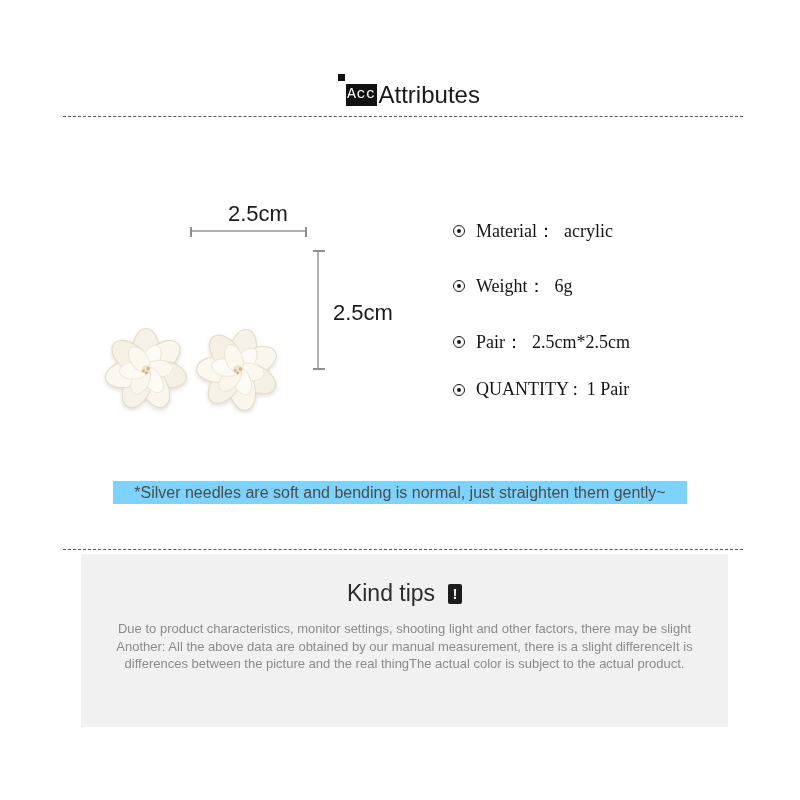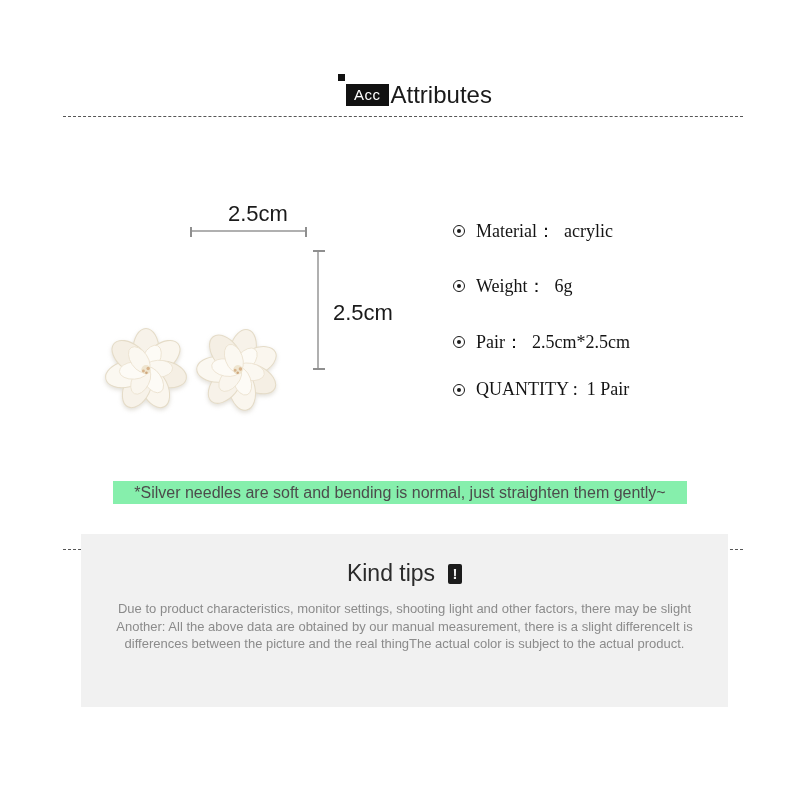--- a/index.html
+++ b/index.html
@@ -3,21 +3,21 @@
 <meta charset="utf-8">
 <style>
   * { margin:0; padding:0; box-sizing:border-box; }
   html,body { background:#ffffff; }
   body { font-family:"Liberation Sans","DejaVu Sans",sans-serif; }
   .page { position:relative; width:800px; height:800px; background:#ffffff; overflow:hidden; margin:0 auto; }
 
   
   .hdr { position:absolute; left:346px; top:82px; display:flex; align-items:flex-end; }
   .hdr-sq { position:absolute; left:-8px; top:-8px; width:7px; height:7px; background:#111; }
-  .hdr-badge { display:inline-block; background:#111; color:#fff; font-size:15px; line-height:22px; padding:0 8px; height:22px; margin-bottom:2px; letter-spacing:.5px; }
+  .hdr-badge { display:inline-block; background:#111; color:#fff; font-size:15px; line-height:22px; padding:0 1px; height:22px; margin-bottom:2px; letter-spacing:.5px;font-family:Liberation Mono, monospace; }
   .hdr-title { font-size:24px; font-weight:500; color:#1a1a1a; margin-left:2px; line-height:26px; }
 
   
   .dash { position:absolute; left:63px; width:680px; height:0; border-top:1px dashed #565656; }
   .dash1 { top:116px; }
   .dash2 { top:549px; }
 
   
   .m-label { position:absolute; font-size:22px; color:#1a1a1a; }
   .m-label.w { left:228px; top:201px; }
@@ -39,24 +39,24 @@
   .attrs { list-style:none; }
   .attr { position:absolute; left:453px; display:flex; align-items:center; white-space:nowrap;font-family:Liberation Serif, serif; }
   .attr.r1 { top:219px; } .attr.r2 { top:274px; } .attr.r3 { top:330px; } .attr.r4 { top:379px; }
   .dot-ic { width:12px; height:12px; border:1.4px solid #1a1a1a; border-radius:50%; margin-right:11px; position:relative; flex:none; }
   .dot-ic::after { content:""; position:absolute; left:50%; top:50%; width:4px; height:4px; margin:-2px 0 0 -2px; background:#1a1a1a; border-radius:50%; }
   .a-label { font-size:18px; color:#141414; }
   .a-value { font-size:18px; color:#141414; margin-left:9px; }
 
   
   .note-wrap { position:absolute; left:0; right:0; top:481px; text-align:center; }
-  .note { display:inline-block; background:#86efac; color:#4c4c4c; font-size:16px; line-height:23px; padding:0 21px; }
-
-  
-  .tips { position:absolute; left:81px; top:534px; width:647px; height:173px; background:#f1f1f1; }
+  .note { display:inline-block; background:#7dd3fc; color:#4c4c4c; font-size:16px; line-height:23px; padding:0 21px; }
+
+  
+  .tips { position:absolute; left:81px; top:554px; width:647px; height:173px; background:#f1f1f1; }
   .tips-head { margin-top:26px; display:flex; justify-content:center; align-items:center; }
   .tips-title { font-size:23px; color:#2b2b2b; }
   .excl-ic { display:inline-block; margin-left:13px; width:14px; height:20px; background:#1c1c1c; color:#f1f1f1; font-size:15px; font-weight:bold; line-height:20px; text-align:center; border-radius:2px; }
   .tips-body { margin-top:13px; }
   .tl { font-size:13px; line-height:17.6px; color:#8b8b8b; text-align:center; }
 </style>
 </head>
 <body>
 
 <div class="page">

